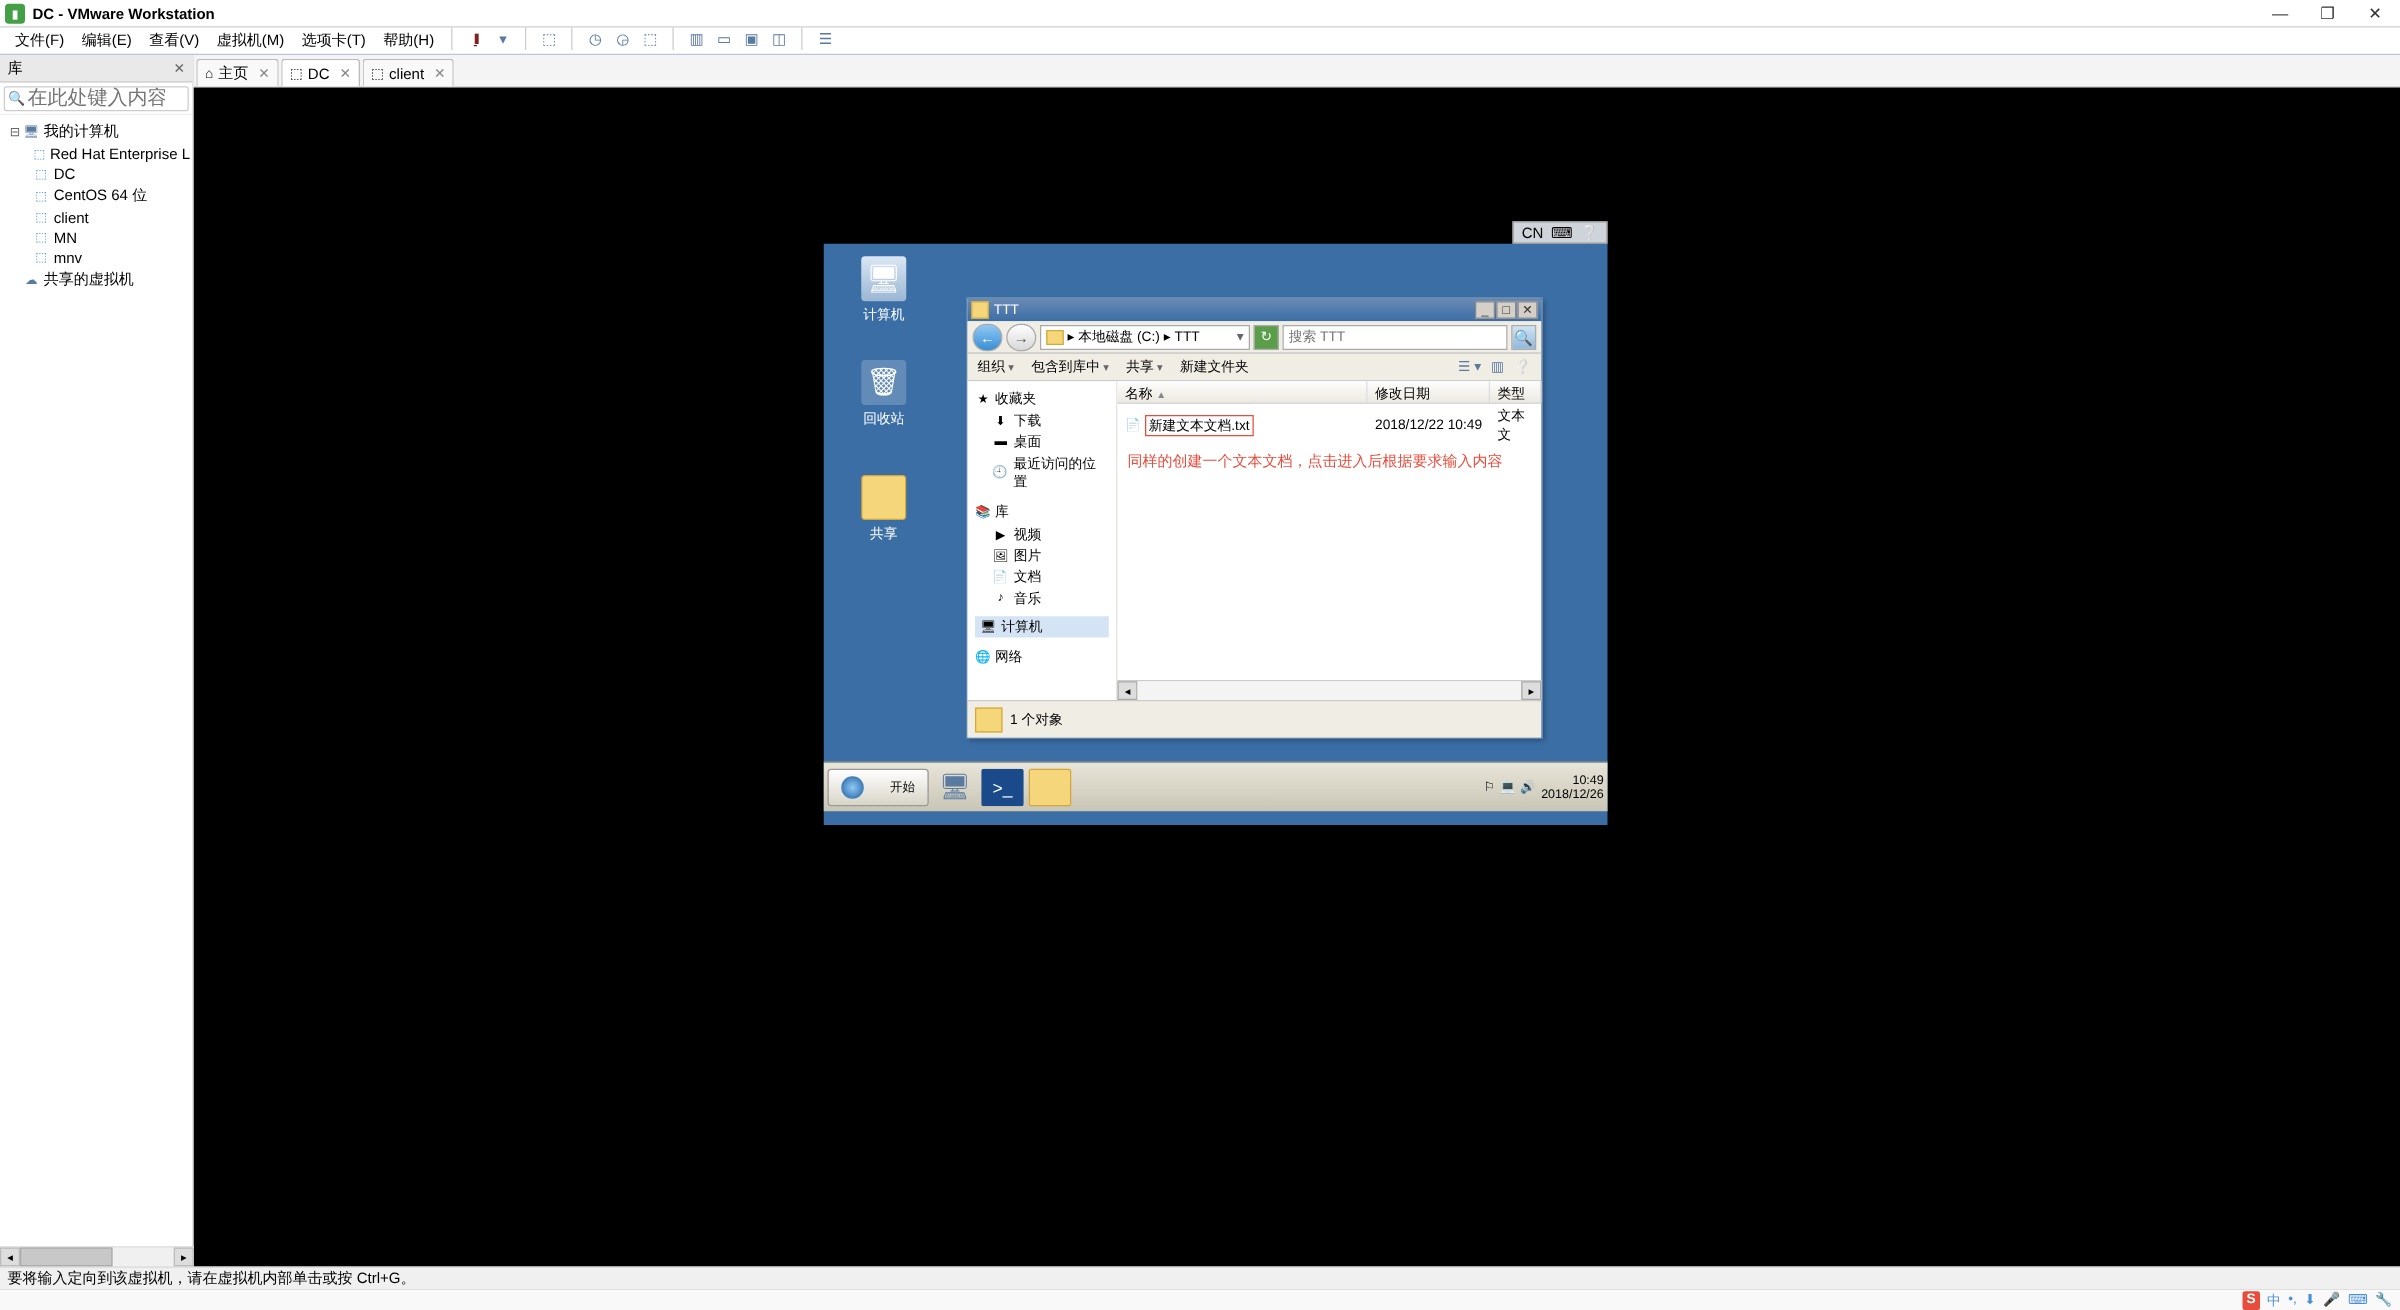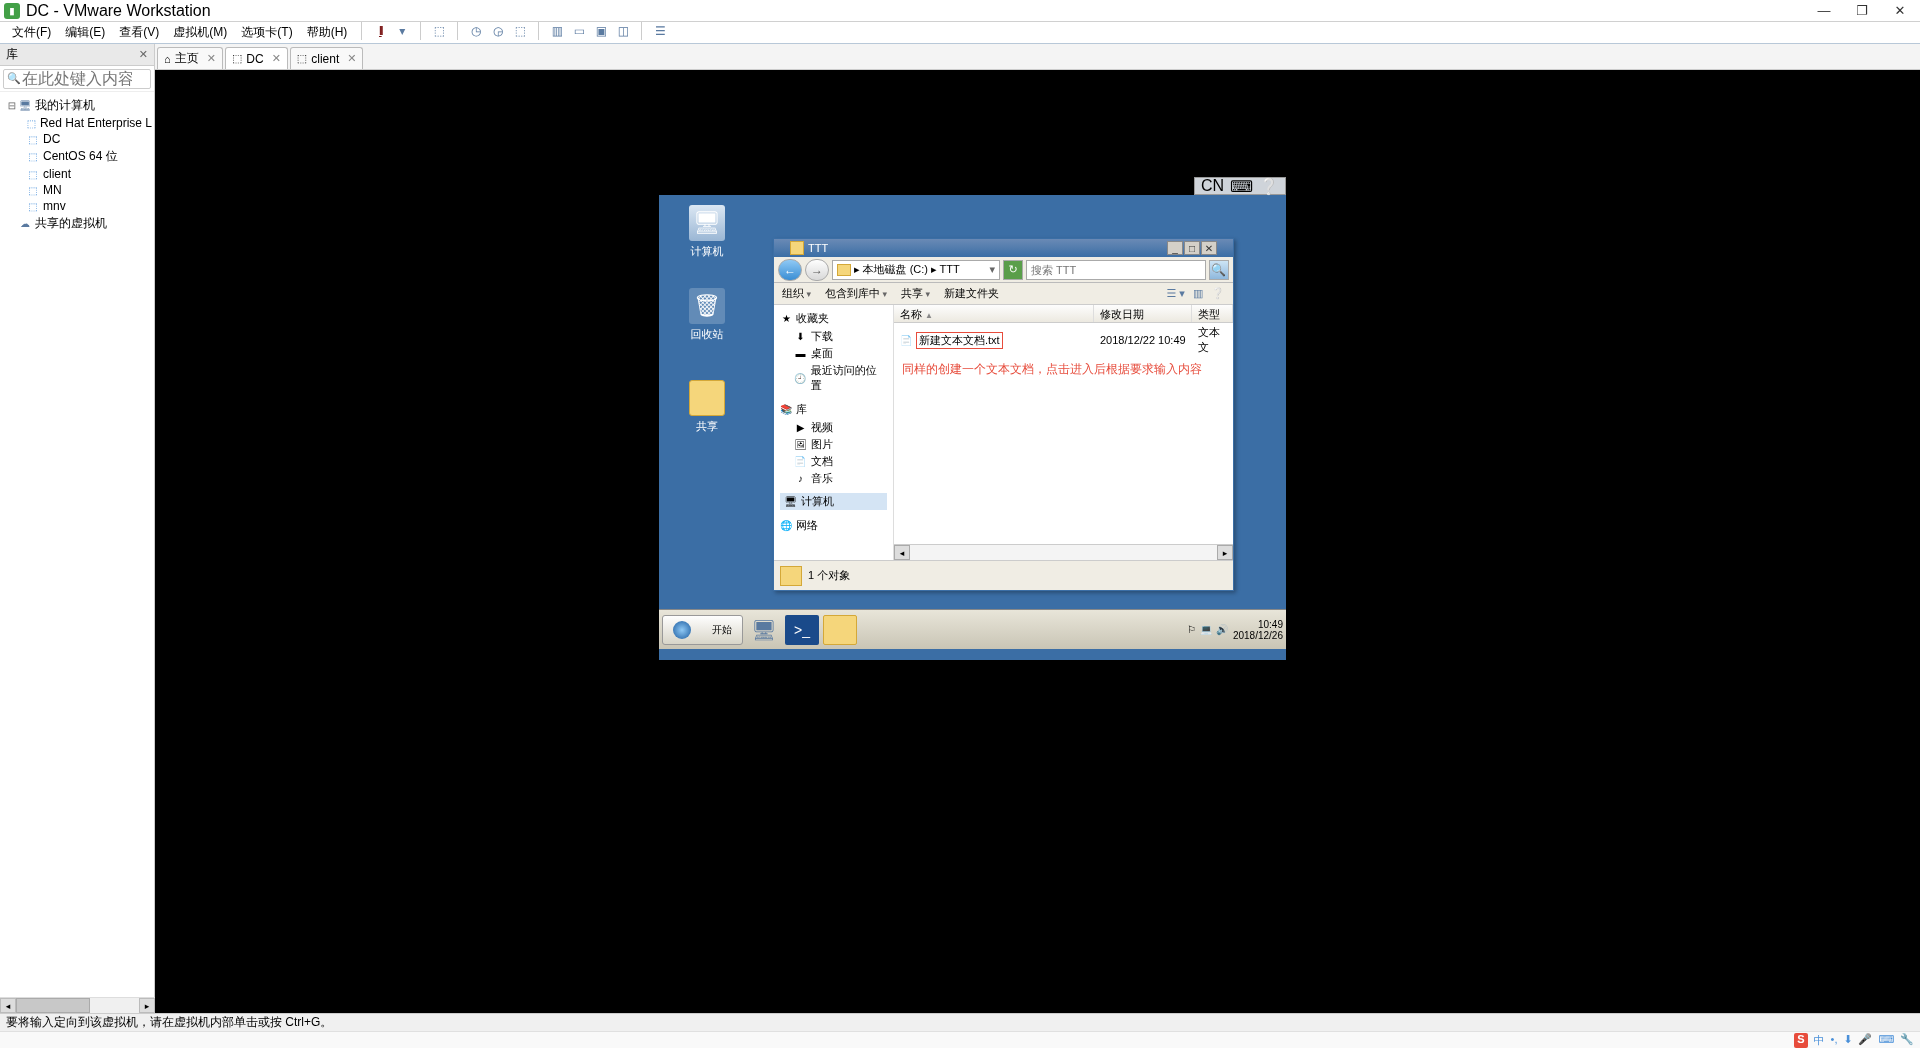--- a/index.html
+++ b/index.html
@@ -1,21 +1,21 @@
 <!DOCTYPE html>
 <html><head>
 <meta charset="utf-8">
 <style>
 * { margin: 0; padding: 0; box-sizing: border-box; font-family: "Microsoft YaHei", "Segoe UI", Tahoma, sans-serif; }
 body { width: 1920px; height: 1048px; background: #fff; overflow: hidden; font-size: 12px; }
 
 
 .titlebar { height: 22px; background: #fff; display: flex; align-items: center; padding: 0 4px; border-bottom: 1px solid #d0d0d0; }
 .titlebar .icon { width: 16px; height: 16px; background: #43a047; border-radius: 3px; margin-right: 6px; display:flex;align-items:center;justify-content:center;color:#fff;font-size:9px;font-weight:bold;}
-.titlebar .title { flex: 1; font-size: 16px; }
+.titlebar .title { flex: 1; font-size: 12px; font-weight: bold; }
 .titlebar .winctl { display: flex; gap: 18px; padding-right: 6px; }
 .titlebar .winctl span { width: 20px; text-align: center; cursor: pointer; font-size: 13px; color:#333;}
 
 
 .menubar { height: 22px; display: flex; align-items: flex-start; padding: 0 6px; gap: 2px; border-bottom: 1px solid #b8c8d8; }
 .menubar .menuitem { padding: 2px 6px; font-size: 12px; cursor: pointer; }
 .menubar .sep { width: 1px; height: 18px; background: #ccc; margin: 0 6px; }
 .menubar .tbtn { width: 20px; height: 18px; display:inline-flex;align-items:center;justify-content:center; color:#5a7aa0; cursor:pointer;}
 .menubar .pause { color: #7f1d1d; font-weight: bold; letter-spacing:-2px;text-decoration:underline;}
 
@@ -47,21 +47,21 @@
 .tab .x { color:#888; font-size:11px; margin-left:4px;}
 
 
 .guest { flex:1; background:#000; position:relative; overflow:hidden;}
 .desktop { position:absolute; left:504px; top:125px; width:627px; height:465px; background:#3b6ea5; }
 .deskicon { position:absolute; width:60px; text-align:center; color:#fff; font-size:11px; }
 .deskicon .img { width:36px; height:36px; margin:0 auto 3px; border-radius:3px; display:flex;align-items:center;justify-content:center;font-size:22px;}
 
 
 .explorer { position:absolute; left:618px; top:168px; width:461px; height:353px; background:#ece9d8; border:1px solid #3b6ea5; box-shadow:2px 2px 4px rgba(0,0,0,.3);}
-.exptitle { height:18px; background:linear-gradient(#6a8ab5,#3b6ea5); color:#fff; display:flex; align-items:center; padding:0 16px; font-size:11px;}
+.exptitle { height:18px; background:linear-gradient(#6a8ab5,#3b6ea5); color:#fff; display:flex; align-items:center; padding:0 3px; font-size:11px;}
 .exptitle .fic { width:14px;height:14px;background:#f5d67b;border:1px solid #d4a838;margin-right:4px;}
 .exptitle .ctl { margin-left:auto; display:flex; gap:1px;}
 .exptitle .ctl span { width:16px;height:14px;background:#d4d0c8;border:1px solid #888;display:inline-flex;align-items:center;justify-content:center;color:#333;font-size:10px;cursor:pointer;}
 .expnav { height:26px; background:#f0ede4; border-bottom:1px solid #bbb; display:flex; align-items:center; padding:0 4px; gap:3px;}
 .navbtn { width:24px;height:22px;border:1px solid #aaa;border-radius:11px;background:linear-gradient(#fefefe,#d8d8d8);display:flex;align-items:center;justify-content:center;color:#555;cursor:pointer;}
 .navbtn.back{background:linear-gradient(#8fc9f5,#3a8ed4);color:#fff;}
 .addrbox { flex:1; height:20px; border:1px solid #aaa; background:#fff; display:flex; align-items:center; padding:0 4px; font-size:11px;}
 .addrbox .fic{width:14px;height:12px;background:#f5d67b;border:1px solid #d4a838;margin-right:3px;}
 .refbtn { width:20px;height:20px;border:1px solid #aaa;background:#5a9e4a;color:#fff;display:flex;align-items:center;justify-content:center;cursor:pointer;font-size:11px;}
 .searchbox { width:180px; height:20px; border:1px solid #aaa; background:#fff; padding:0 4px; font-size:11px; color:#888;}
@@ -85,21 +85,21 @@
 .filerow .fname { border:1px solid #e74c3c; padding:0 2px;}
 .annotate { color:#e74c3c; font-size:12px; padding:4px 8px;}
 .hscroll { height:16px; background:#ece9d8; border-top:1px solid #ccc; display:flex;}
 .hscroll .ar{width:16px;border:1px solid #aaa;background:#ddd;display:flex;align-items:center;justify-content:center;font-size:9px;cursor:pointer;}
 .hscroll .track{flex:1;background:#f4f4f4;}
 .expstatus { height:30px; background:#f0ede4; border-top:1px solid #ccc; display:flex; align-items:center; padding:0 6px; gap:6px; font-size:11px;}
 .expstatus .fic{width:22px;height:20px;background:#f5d67b;border:1px solid #d4a838;}
 
 
 .guesttask { position:absolute; left:504px; top:539px; width:627px; height:40px; background:linear-gradient(#e8e5d9,#c9c5b5); border-top:1px solid #888; display:flex; align-items:center; padding:0 3px;}
-.lang{position:absolute;right:0;top:-18px;height:18px;background:#cfd4da;display:flex;align-items:center;gap:6px;padding:0 6px;font-size:16px;border:1px solid #999;}
+.lang{position:absolute;right:0;top:-18px;height:18px;background:#cfd4da;display:flex;align-items:center;gap:6px;padding:0 6px;font-size:12px;border:1px solid #999;}
 .startbtn { height:30px; padding:0 10px; background:linear-gradient(#fefefe,#d8d5c8); border:1px solid #999; border-radius:3px; display:flex;align-items:center;gap:21px;font-size:10px;cursor:pointer;}
 .startbtn .orb{width:18px;height:18px;border-radius:50%;background:radial-gradient(#8fc9f5,#1a5a9e);}
 .taskic { width:34px; height:30px; margin-left:4px; border:1px solid transparent; display:flex;align-items:center;justify-content:center;cursor:pointer;border-radius:2px;}
 .tray { margin-left:auto; display:flex; align-items:center; gap:4px; font-size:10px;}
 .tray .clock { text-align:right; line-height:11px;}
 
 
 .vmstatus { height:18px; background:#f0f0f0; border-top:1px solid #ccc; padding:0 6px; font-size:12px; display:flex; align-items:center;}
 .ostaskbar { height:17px; background:#f9f9f9; border-top:1px solid #e0e0e0; display:flex; align-items:center;}
 .ostaskbar .rt { margin-left:auto; display:flex; gap:6px; padding-right:6px; font-size:11px;}

